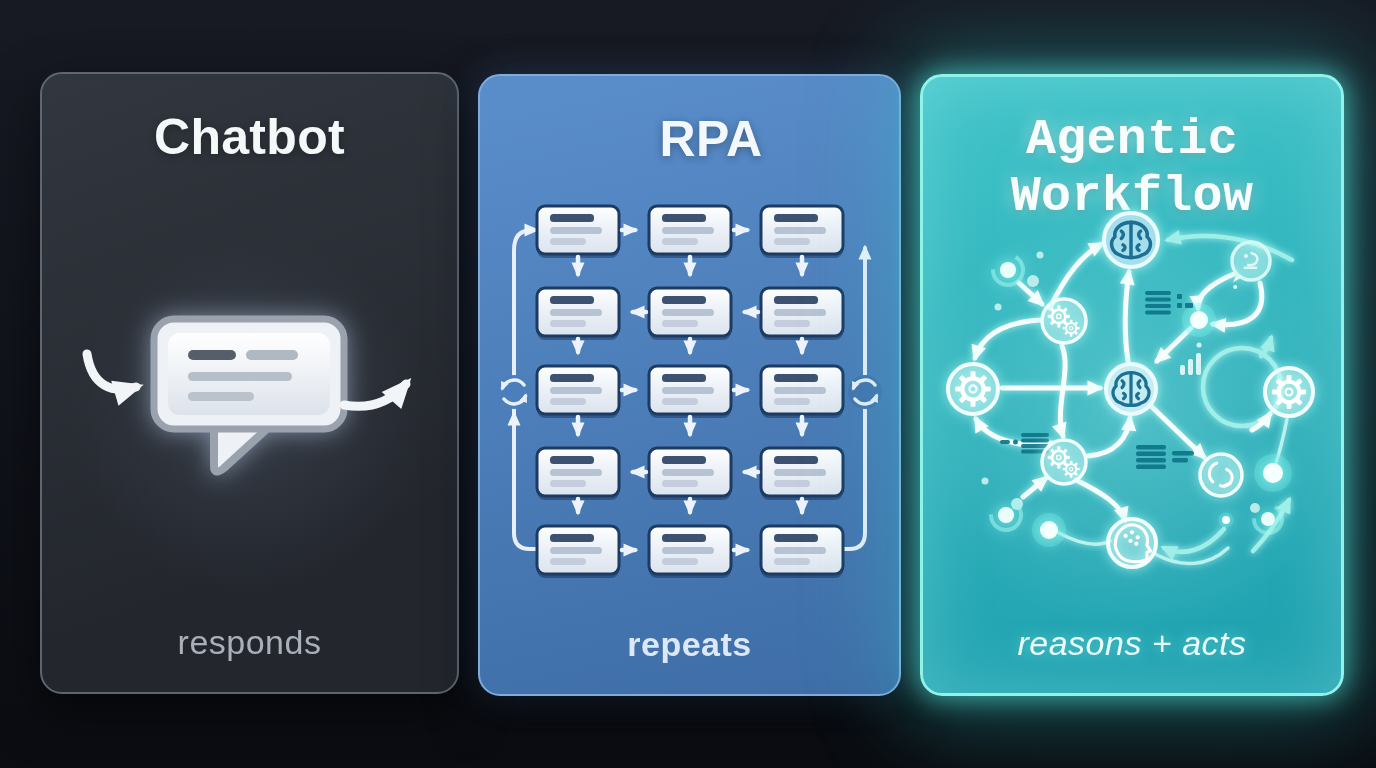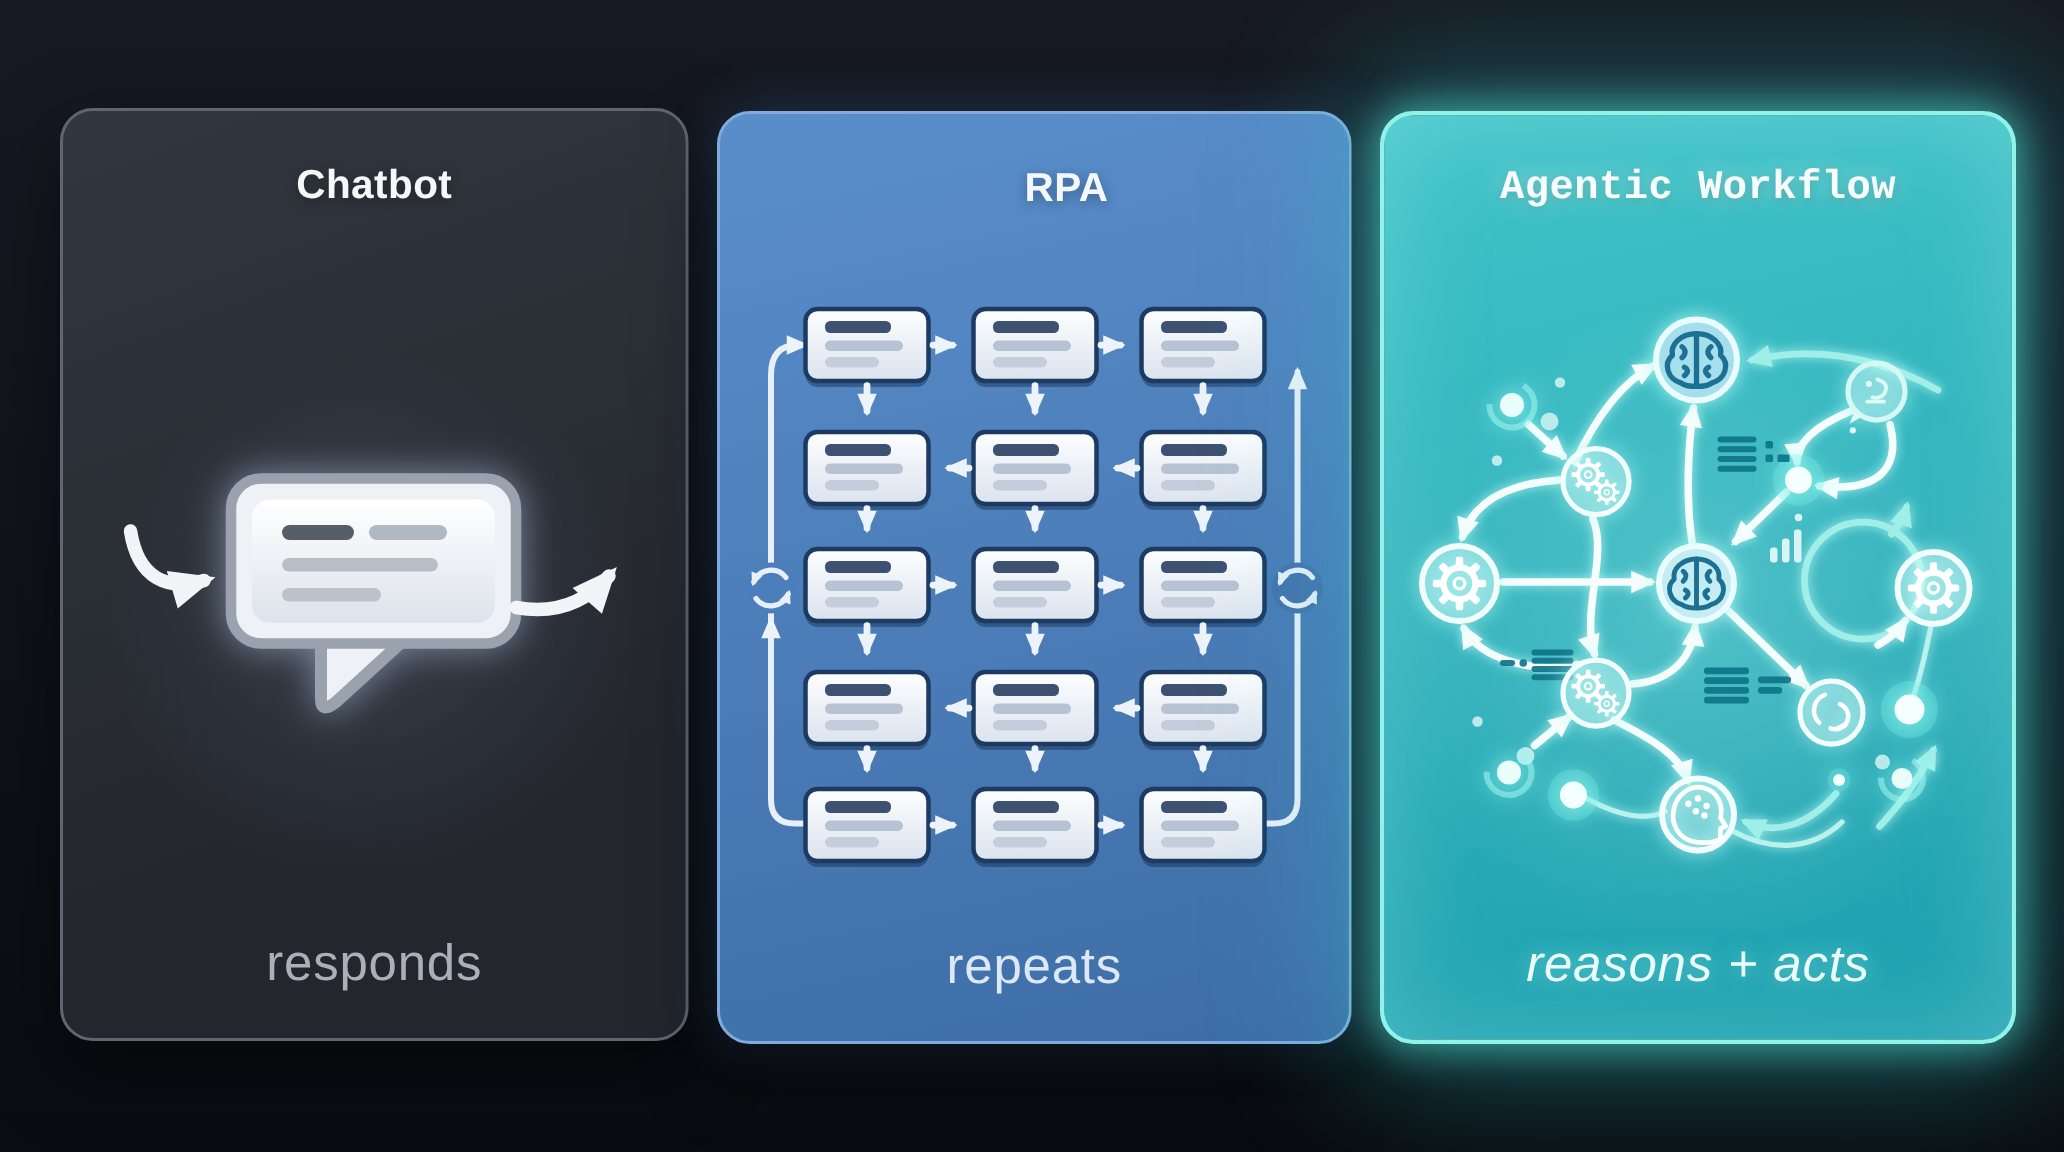--- a/index.html
+++ b/index.html
@@ -16,21 +16,21 @@
     background:linear-gradient(168deg,#5a8ecb,#3e6da6);
     border:2.5px solid #7fabdd;
     box-shadow:0 18px 50px rgba(0,0,0,.5),0 0 34px rgba(80,140,210,.28);}
   #p-agentic{left:920px;top:74px;width:418px;height:616px;
     background:radial-gradient(circle at 50% 55%,rgba(220,255,252,.20),transparent 55%),
                linear-gradient(168deg,#41c4c9,#1d9fae);
     border:3px solid #8ff3ea;
     box-shadow:0 0 26px 4px rgba(88,240,232,.55),0 0 90px 22px rgba(45,205,202,.35),
                inset 0 0 70px rgba(200,255,250,.25);}
   .title{position:absolute;top:34px;left:0;right:0;margin:0;text-align:center;
-    font-size:27px;font-weight:700;letter-spacing:.3px;color:#f5f8f9;
+    font-size:50px;font-weight:700;letter-spacing:.3px;color:#f5f8f9;
     text-shadow:0 2px 8px rgba(0,0,0,.30);}
   #p-agentic .title{text-shadow:0 0 16px rgba(235,255,253,.55),0 2px 8px rgba(0,0,0,.18);font-family:Liberation Mono, monospace;}
   .caption{position:absolute;bottom:30px;left:0;right:0;text-align:center;
     font-size:34px;font-weight:400;letter-spacing:.5px;}
   #p-agentic .caption{text-shadow:0 0 14px rgba(160,250,245,.55);}
   .art{position:absolute;left:0;top:0;width:100%;height:100%;}
   .rfArc{stroke:#e9eff8;stroke-width:3.5;fill:none;stroke-linecap:round;}
   .loopLn{stroke:#e9eff8;stroke-width:4;fill:none;stroke-linecap:round;}
   .flowW{stroke:#f5fdfd;stroke-width:5;fill:none;stroke-linecap:round;}
   .flowC{stroke:#9fefe8;stroke-width:4.5;fill:none;stroke-linecap:round;}
@@ -228,21 +228,21 @@
             <path d="M 322,263 L 322,276" marker-end="url(#ab)"></path>
             <path d="M 98,341 L 98,358" marker-end="url(#ab)"></path>
             <path d="M 210,341 L 210,358" marker-end="url(#ab)"></path>
             <path d="M 322,341 L 322,358" marker-end="url(#ab)"></path>
             <path d="M 98,423 L 98,436" marker-end="url(#ab)"></path>
             <path d="M 210,423 L 210,436" marker-end="url(#ab)"></path>
             <path d="M 322,423 L 322,436" marker-end="url(#ab)"></path>
           </g>
         </g>
     </svg>
-    <div class="caption" style="color: rgb(220, 232, 246);">repeats</div>
+    <div class="caption" style="color: rgb(220, 232, 246); font-weight: bold;">repeats</div>
   </section>
 
   <section class="panel" id="p-agentic">
     <h1 class="title" style="color: rgb(247, 253, 253);">Agentic Workflow</h1>
     <svg class="art" viewBox="0 0 418 616">
       <defs>
         <marker id="mw" markerUnits="userSpaceOnUse" markerWidth="20" markerHeight="18" refX="14" refY="9" orient="auto">
           <path d="M1.5,1.5 L18,9 L1.5,16.5 Z" fill="#f5fdfd"></path>
         </marker>
         <marker id="mc" markerUnits="userSpaceOnUse" markerWidth="20" markerHeight="18" refX="14" refY="9" orient="auto">

